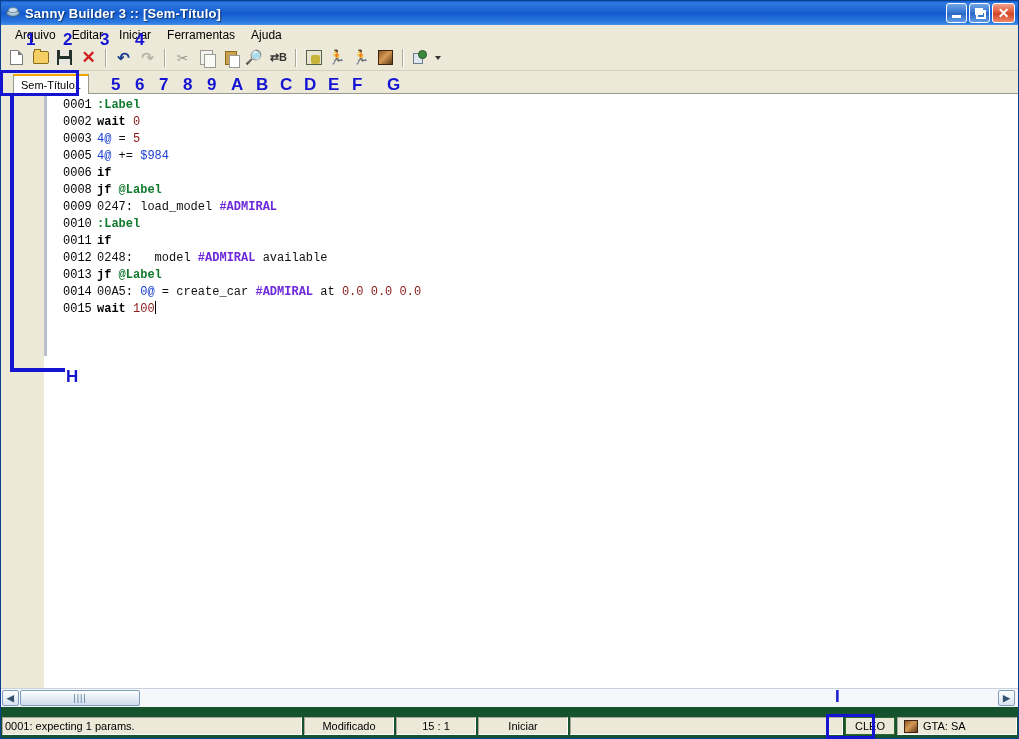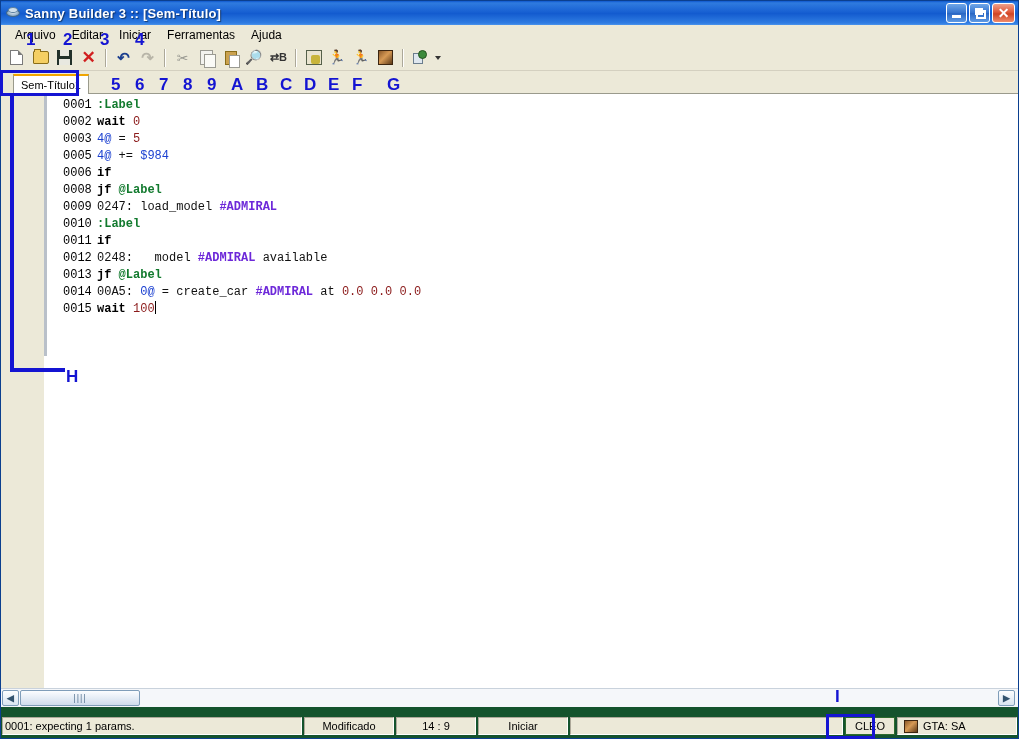--- a/index.html
+++ b/index.html
@@ -332,21 +332,21 @@
   </div>
 
   <div class="statusbar">
     <div class="sp msg">
       <span>0001: expecting 1 params.</span>
     </div>
     <div class="sp mod">
       <span>Modificado</span>
     </div>
     <div class="sp pos">
-      <span>14 :  9</span>
+      <span>15 :  1</span>
     </div>
     <div class="sp ins">
       <span>Iniciar</span>
     </div>
     <div class="sp gap"></div>
     <div class="sp cleo">
       <span>CLEO</span>
     </div>
     <div class="sp game">
       <span class="game-ico"></span>

